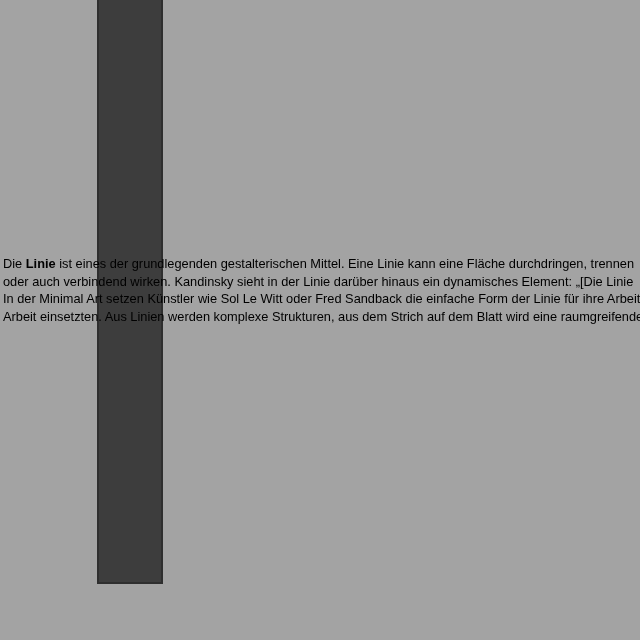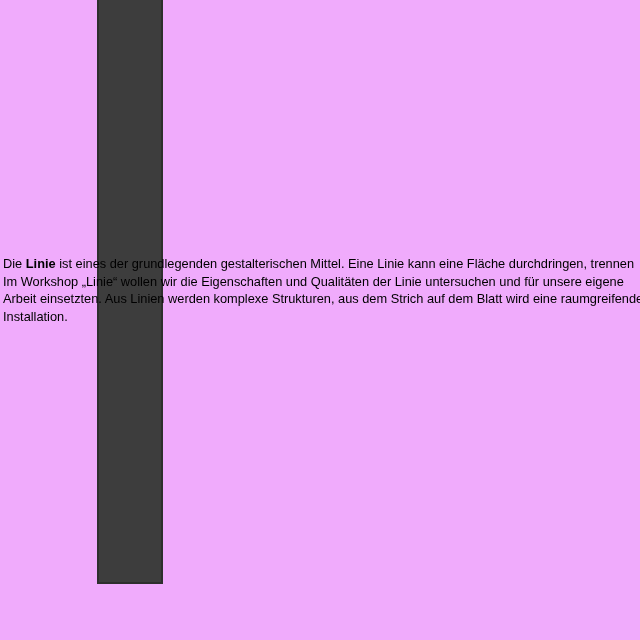--- a/index.html
+++ b/index.html
@@ -41,21 +41,21 @@
   .line {
     white-space: pre;
   }
   .line b {
     font-weight: bold;
   }
 </style>
 </head>
 <body>
 
-<div class="page" style="background: #f0abfc;">
+<div class="page" style="background: #a3a3a3;">
   <div class="bar" style="background: rgb(61, 61, 61); border-color: rgb(46, 46, 46);"></div>
   <div class="text-block" style="color: rgb(0, 0, 0);">
       <div class="line"><span>Die </span><b>Linie</b><span> ist eines der grundlegenden gestalterischen Mittel. Eine Linie kann eine Fläche durchdringen, trennen</span></div>
-      <div class="line"><span>Im Workshop „Linie“ wollen wir die Eigenschaften und Qualitäten der Linie untersuchen und für unsere eigene</span></div>
+      <div class="line"><span>oder auch verbindend wirken. Kandinsky sieht in der Linie darüber hinaus ein dynamisches Element: „[Die Linie</span></div>
+      <div class="line"><span>In der Minimal Art setzen Künstler wie Sol Le Witt oder Fred Sandback die einfache Form der Linie für ihre Arbeit</span></div>
       <div class="line"><span>Arbeit einsetzten. Aus Linien werden komplexe Strukturen, aus dem Strich auf dem Blatt wird eine raumgreifende</span></div>
-      <div class="line"><span>Installation.</span></div>
     </div>
 </div>
 
 </body></html>

